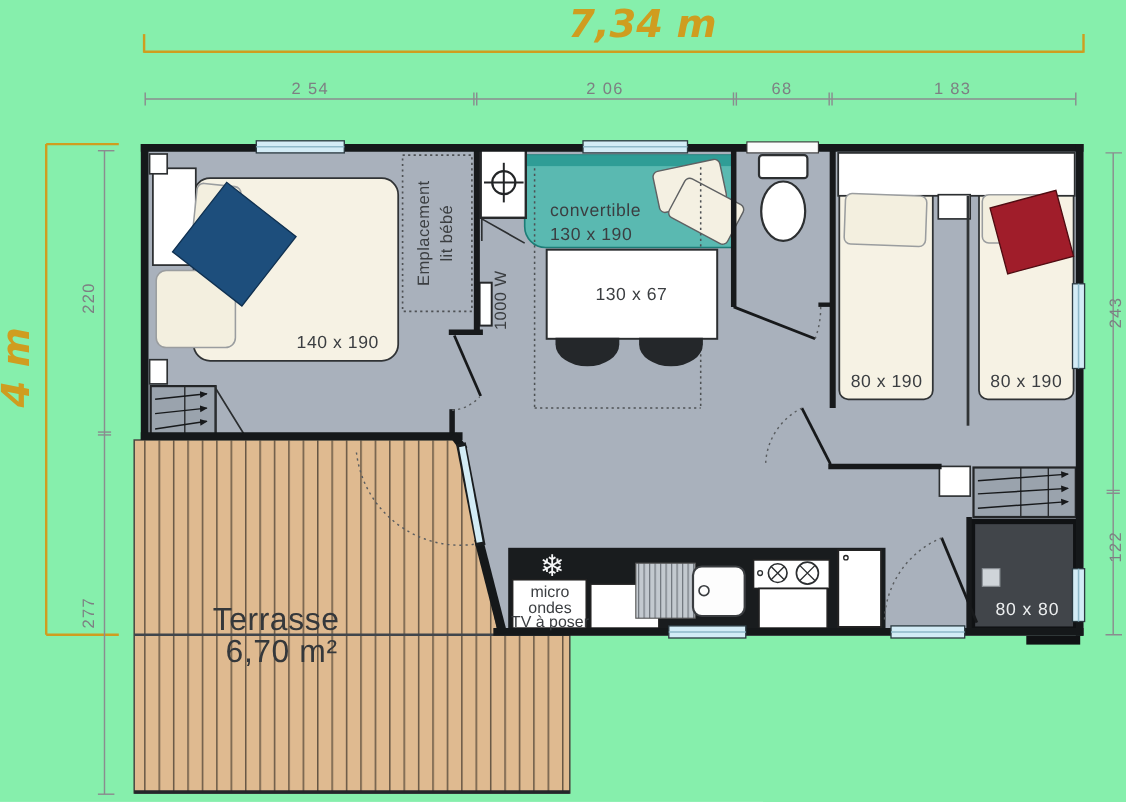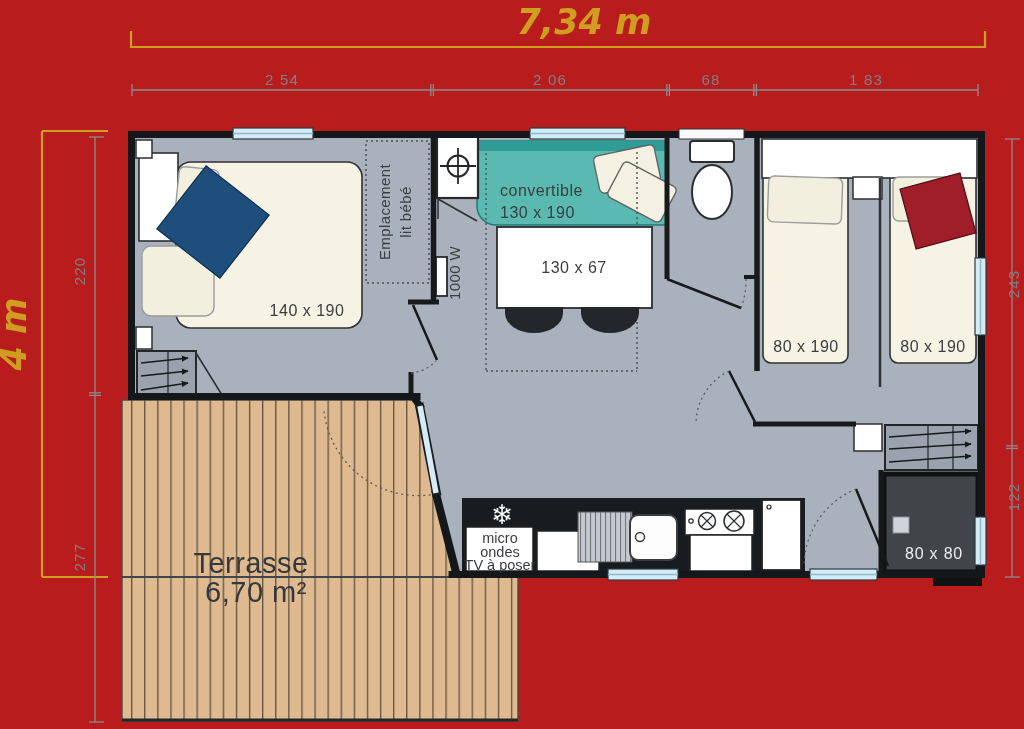--- a/index.html
+++ b/index.html
@@ -1,16 +1,16 @@
 <!DOCTYPE html>
 <html><head>
 <meta charset="utf-8">
 <style>
   html,body { margin:0; padding:0; background:#ffffff; }
-  #stage { position:relative; width:1024px; height:729px; background:#b91c1c; overflow:hidden; }
+  #stage { position:relative; width:1024px; height:729px; background:#86efac; overflow:hidden; }
   svg { position:absolute; left:0; top:0; }
   svg text { font-family:"Liberation Sans", sans-serif; }
   .lbl    { font-size:16px; fill:#3b3e41; letter-spacing:.5px; }
   .lbl-sm { font-size:15px; fill:#3b3e41; letter-spacing:.4px; }
   .lbl-xs { font-size:14.5px; fill:#3b3e41; }
   .lbl-wh { font-size:16px; fill:#eceeef; letter-spacing:.8px; }
   .dim    { font-size:15px; fill:#7d8083; letter-spacing:1.2px; }
   .gold-t { font-style:italic; font-weight:bold; font-size:35px; fill:#cf9d1f; font-family:"DejaVu Sans", sans-serif; }
   .big    { font-size:29px; fill:#35383b; letter-spacing:.5px; }
   .snow   { font-size:27px; fill:#f5f6f7; font-family:"DejaVu Sans", sans-serif; }

